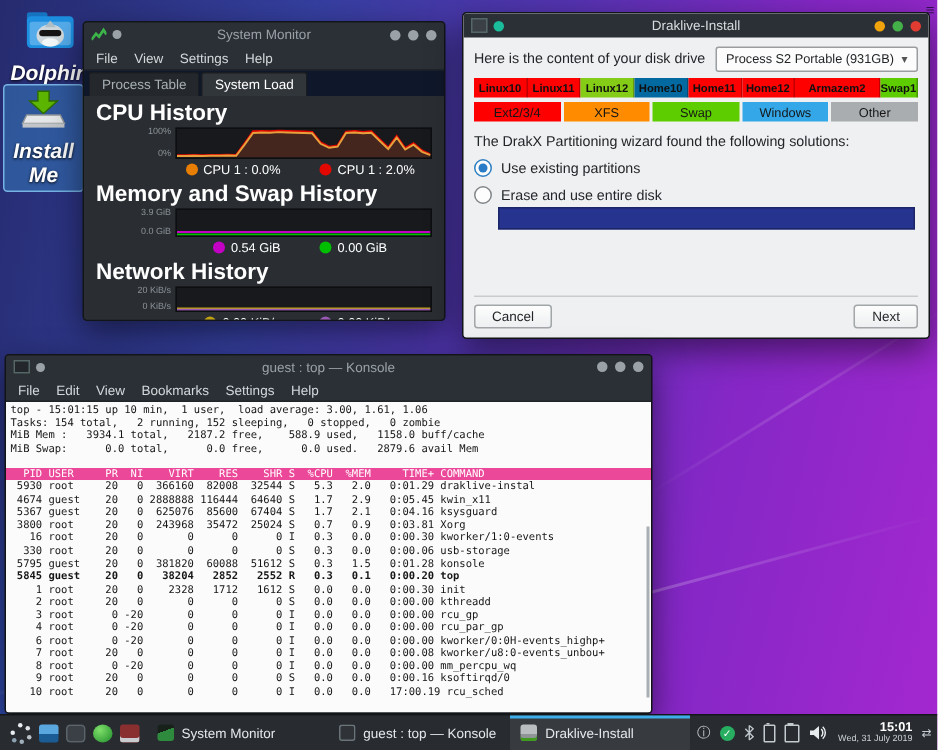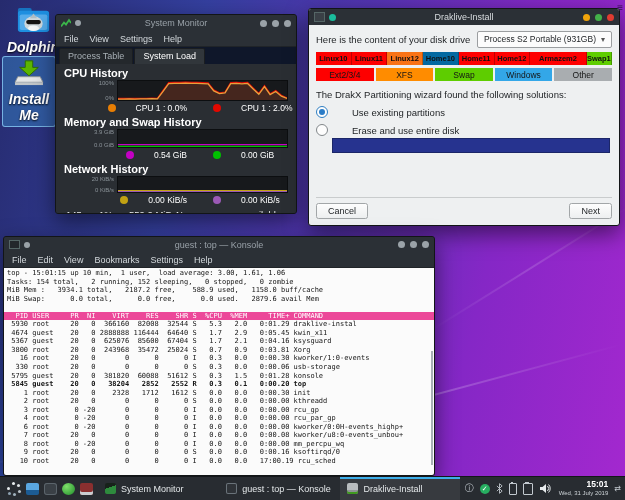--- a/index.html
+++ b/index.html
@@ -21,43 +21,43 @@
   .appicon-rect{width:9px;height:8px;background:#3a4046;border:1px solid #566}
   .menubar{height:15px;background:#2b3036;display:flex;align-items:center;gap:11px;padding:0 8px;font-size:9px;color:#d3d8dc;border-bottom:1px solid #202428;flex:none}
   .mitem{cursor:default}
 
   
   .sm{left:55px;top:14px;width:240px;height:198px;display:flex;flex-direction:column}
   .tabbar{height:17px;background:#0f172a;display:flex;align-items:flex-end;padding-left:3px;font-size:9px;flex:none}
   .tab{padding:2px 8px 3px;color:#a7afb5;border:1px solid #1a1d20;border-bottom:none;background:#24282c;margin-right:1px;border-radius:2px 2px 0 0}
   .tab.active{background:#31363b;color:#fff}
   .smcontent{flex:1;display:flex;flex-direction:column;padding:2px 6px 0;background:#2a2e33}
-  .gheading{font-size:11px;font-weight:bold;color:#fff;margin:1px 0 1px 2px}
+  .gheading{font-size:15px;font-weight:bold;color:#fff;margin:1px 0 1px 2px}
   .graphrow{display:flex;align-items:stretch}
   .gl{width:52px;display:flex;flex-direction:column;justify-content:space-between;align-items:flex-end;padding-right:3px;font-size:6px;color:#8a9298}
   .gbox{flex:1;background:#17191c;border:1px solid #0c0e10;position:relative;margin-right:2px}
   .gbox svg{position:absolute;left:0;top:0;width:100%;height:100%}
   .legendrow{display:flex;justify-content:center;gap:26px;font-size:8.5px;color:#fff;margin:2px 0 2px 48px}
-  .litem{display:flex;align-items:center;gap:20px;white-space:nowrap}
+  .litem{display:flex;align-items:center;gap:4px;white-space:nowrap}
   .dot{width:8px;height:8px;border-radius:50%;flex:none}
   .statusrow{margin-top:auto;display:flex;align-items:center;font-size:9.5px;color:#e9ebed;padding:2px 2px 3px;background:#2a2e33}
   .st0{width:33px;padding-left:2px}.st1{width:30px}.st2{width:47px}.st3{flex:1}
 
   
   .drak{left:308px;top:8px;width:310px;height:216px;display:flex;flex-direction:column;background:#eef0f1;color:#232629}
   .drakbody{flex:1;display:flex;flex-direction:column;padding:5px 7px 6px;font-size:9.5px}
   .driverow{display:flex;align-items:center;justify-content:space-between;height:18px}
   .select{display:flex;align-items:center;gap:5px;background:#fcfcfc;border:1px solid #9b9ea0;border-radius:2px;height:15px;padding:0 6px;font-size:8.5px}
   .caret{font-size:8px;color:#555}
   .pbar{display:flex;height:13px;margin-top:4px}
   .seg{display:flex;align-items:center;justify-content:center;font-size:7.5px;font-weight:bold;color:#101010;overflow:hidden;white-space:nowrap;border-right:1px solid rgba(0,0,0,.25)}
   .fsrow{display:flex;gap:2px;height:13px;margin-top:3px}
   .fsleg{flex:1;display:flex;align-items:center;justify-content:center;font-size:8.5px;color:#151515}
   .wiztext{margin-top:8px}
-  .optrow{display:flex;align-items:center;gap:24px;margin-top:6px}
+  .optrow{display:flex;align-items:center;gap:6px;margin-top:6px}
   .radio{width:10px;height:10px;border-radius:50%;border:1px solid #82878a;background:#fdfdfd;position:relative;flex:none}
   .radio.sel{border-color:#2f7fc3}
   .radio.sel::after{content:'';position:absolute;left:2px;top:2px;width:6px;height:6px;border-radius:50%;background:#2a7cc7}
   .eraserbar{height:13px;margin:2px 2px 0 16px;border:1px solid #1b2668}
   .drakfoot{margin-top:auto;border-top:1px solid #c9cccd;padding-top:5px;display:flex;justify-content:space-between}
   .btn{background:linear-gradient(#fdfdfd,#edeff0);border:1px solid #a2a6a8;border-radius:2.5px;font-size:9px;padding:2px 11px;color:#232629}
 
   
   .kon{left:3px;top:236px;width:430px;height:238px;display:flex;flex-direction:column}
   .term{flex:1;background:#fbfbfb;font-family:"DejaVu Sans Mono",monospace;font-size:7px;line-height:8.55px;color:#151515;overflow:hidden;position:relative;padding-top:1px}
@@ -264,21 +264,21 @@
       <div class="driverow">
         <span>Here is the content of your disk drive</span>
         <span class="select">
           <span>Process S2 Portable (931GB)</span>
           <span class="caret">▾</span>
         </span>
       </div>
       <div class="pbar">
           <div class="seg" style="background: rgb(254, 0, 0); flex: 1 1 0%;">Linux10</div>
           <div class="seg" style="background: rgb(254, 0, 0); flex: 1 1 0%;">Linux11</div>
-          <div class="seg" style="background: #f97316; flex: 1 1 0%;">Linux12</div>
+          <div class="seg" style="background: #84cc16; flex: 1 1 0%;">Linux12</div>
           <div class="seg" style="background: #0369a1; flex: 1 1 0%;">Home10</div>
           <div class="seg" style="background: rgb(254, 0, 0); flex: 1 1 0%;">Home11</div>
           <div class="seg" style="background: rgb(254, 0, 0); flex: 1 1 0%;">Home12</div>
           <div class="seg" style="background: rgb(254, 0, 0); flex: 1.6 1 0%;">Armazem2</div>
           <div class="seg" style="background: rgb(94, 205, 0); flex: 0.7 1 0%;">Swap1</div>
         </div>
       <div class="fsrow">
           <div class="fsleg" style="background: rgb(254, 0, 0);">Ext2/3/4</div>
           <div class="fsleg" style="background: rgb(255, 140, 0);">XFS</div>
           <div class="fsleg" style="background: rgb(94, 205, 0);">Swap</div>

